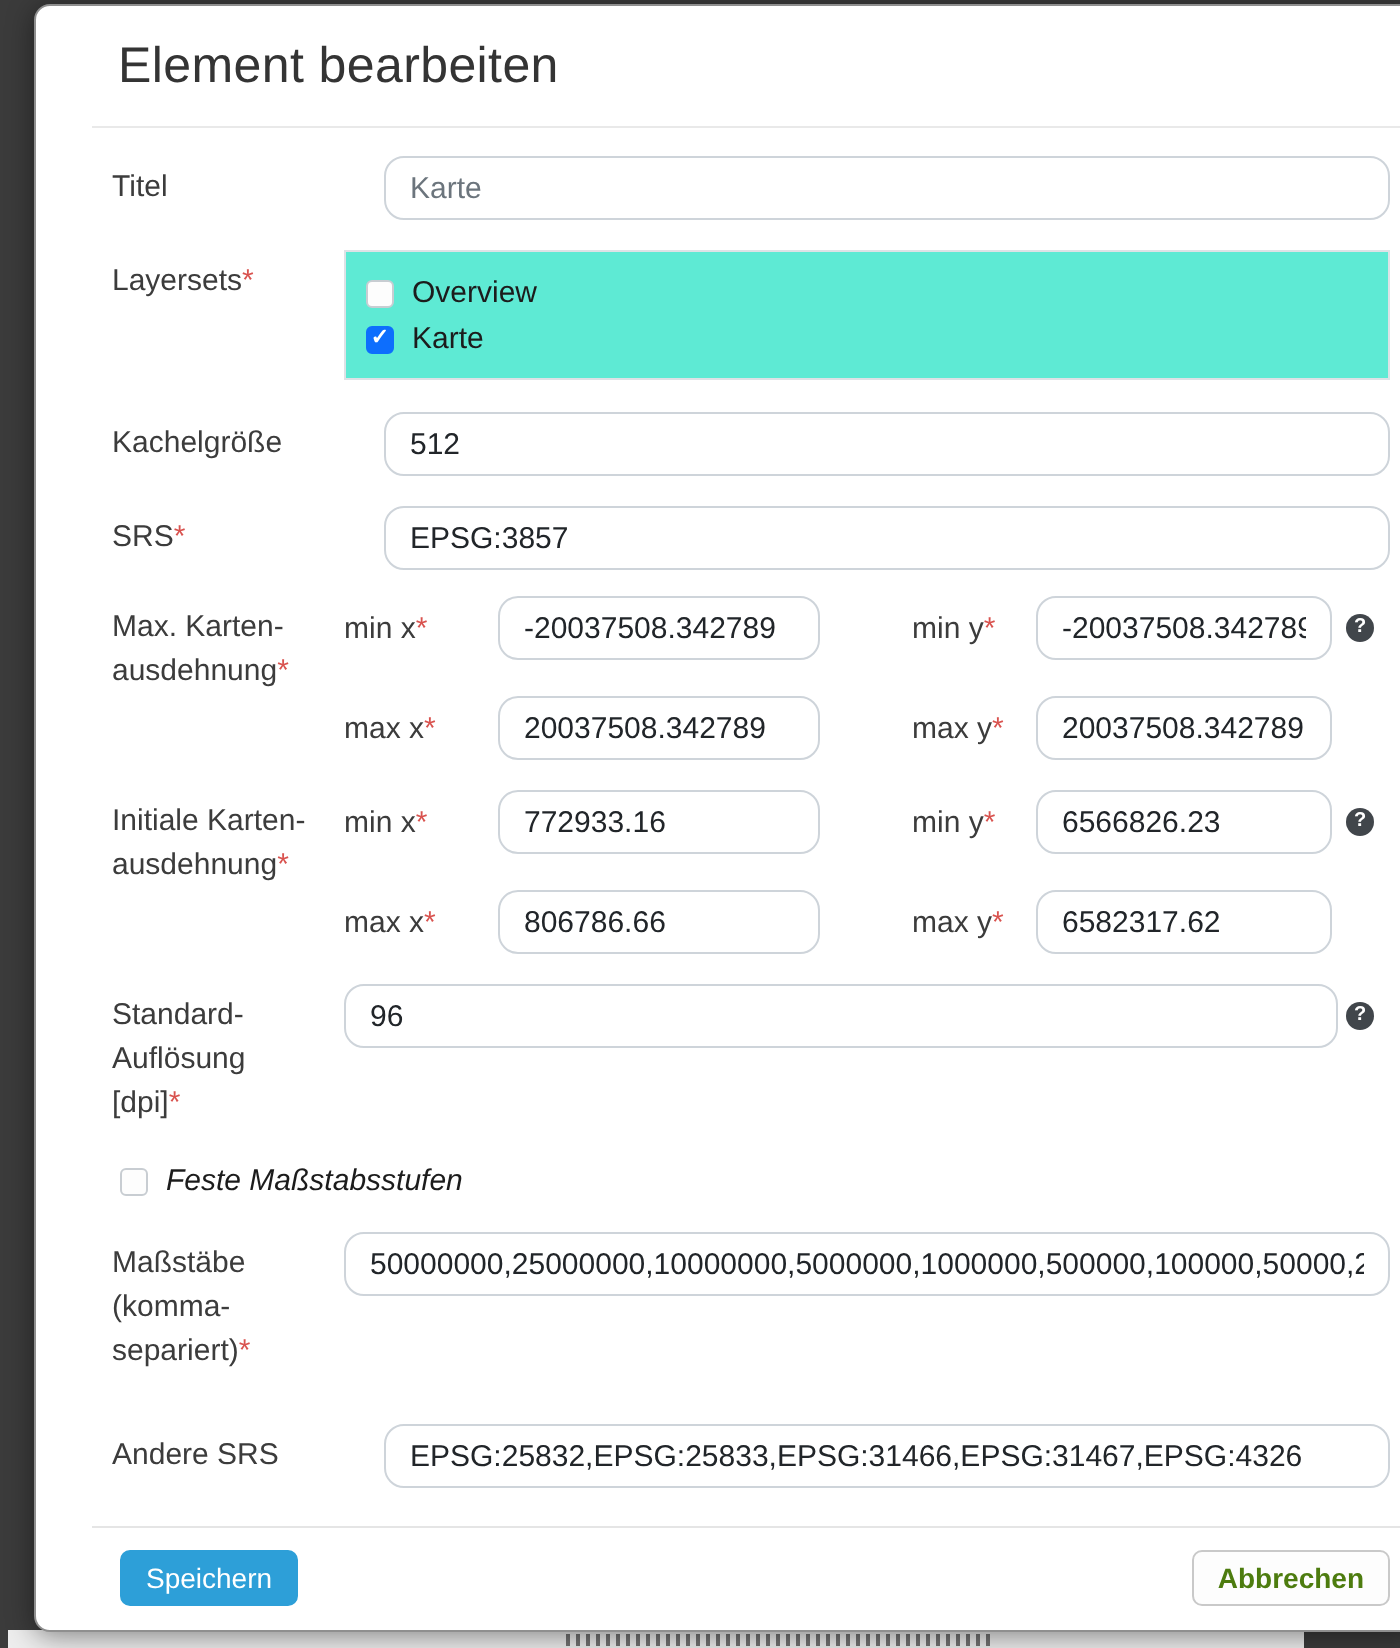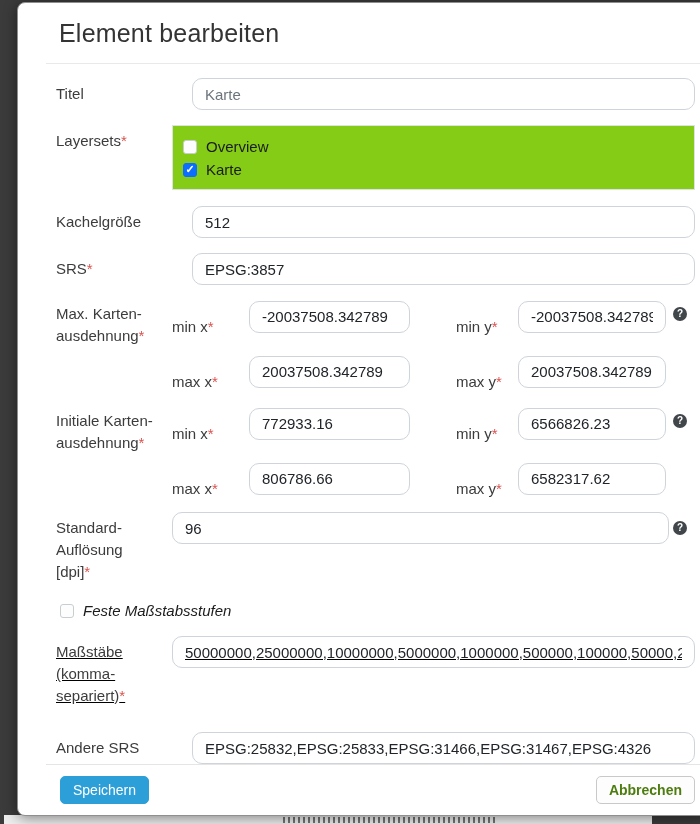--- a/index.html
+++ b/index.html
@@ -54,42 +54,42 @@
     font-family: "Liberation Sans", sans-serif;
     background: #fff; outline: none; display: block;
   }
   .input::placeholder { color: #6c757d; opacity: 1; }
 
   .mb15 { margin-bottom: 15px; }
   .mb16 { margin-bottom: 16px; }
   .mb13 { margin-bottom: 13px; }
   .mb19 { margin-bottom: 19px; }
   .mb17 { margin-bottom: 17px; }
-  .mb25 { margin-bottom: 25px; text-decoration: underline; }
+  .mb25 { margin-bottom: 25px; }
 
   fieldset.layerset-box {
-    border: 1px solid #dee2e6; background: #84cc16;
+    border: 1px solid #dee2e6; background: #5eead4;
     padding: 9px 10px 8px 10px; min-height: 58px;
   }
   .check-line { display: flex; align-items: center; height: 23px; }
   .cb {
     width: 14px; height: 14px; flex: 0 0 14px;
     border: 1px solid #c8cdd2; border-radius: 3px; background: #fdfdfd;
     display: inline-flex; align-items: center; justify-content: center;
     cursor: pointer;
   }
   .cb.checked { background: #0d6efd; border-color: #0d6efd; }
   .cb.checked::after {
     content: "\2713"; color: #fff; font-size: 11px; font-weight: bold; line-height: 1;
   }
   .check-line .cb-label { margin-left: 9px; font-size: 15px; color: #1c1c1c; }
 
   .ext-group .ext-line { display: flex; align-items: center; }
   .ext-group .ext-line + .ext-line { margin-top: 18px; }
-  .sub-lbl { width: 77px; font-size: 15px; color: #3c3c3c; flex: 0 0 77px; margin-top: 20px; }
+  .sub-lbl { width: 77px; font-size: 15px; color: #3c3c3c; flex: 0 0 77px; }
   .sub-lbl.second { flex: 0 0 62px; width: 62px; margin-left: 46px; }
   .ext-input { width: 161px; flex: 0 0 161px; }
   .ext-input2 { width: 148px; flex: 0 0 148px; }
 
   .help {
     margin-left: auto; margin-right: 8px;
     width: 14px; height: 14px; border-radius: 50%;
     background: #41464b; color: #fff;
     font-size: 10px; font-weight: bold; line-height: 14px; text-align: center;
     display: inline-block; cursor: pointer; align-self: flex-start; margin-top: 9px;

